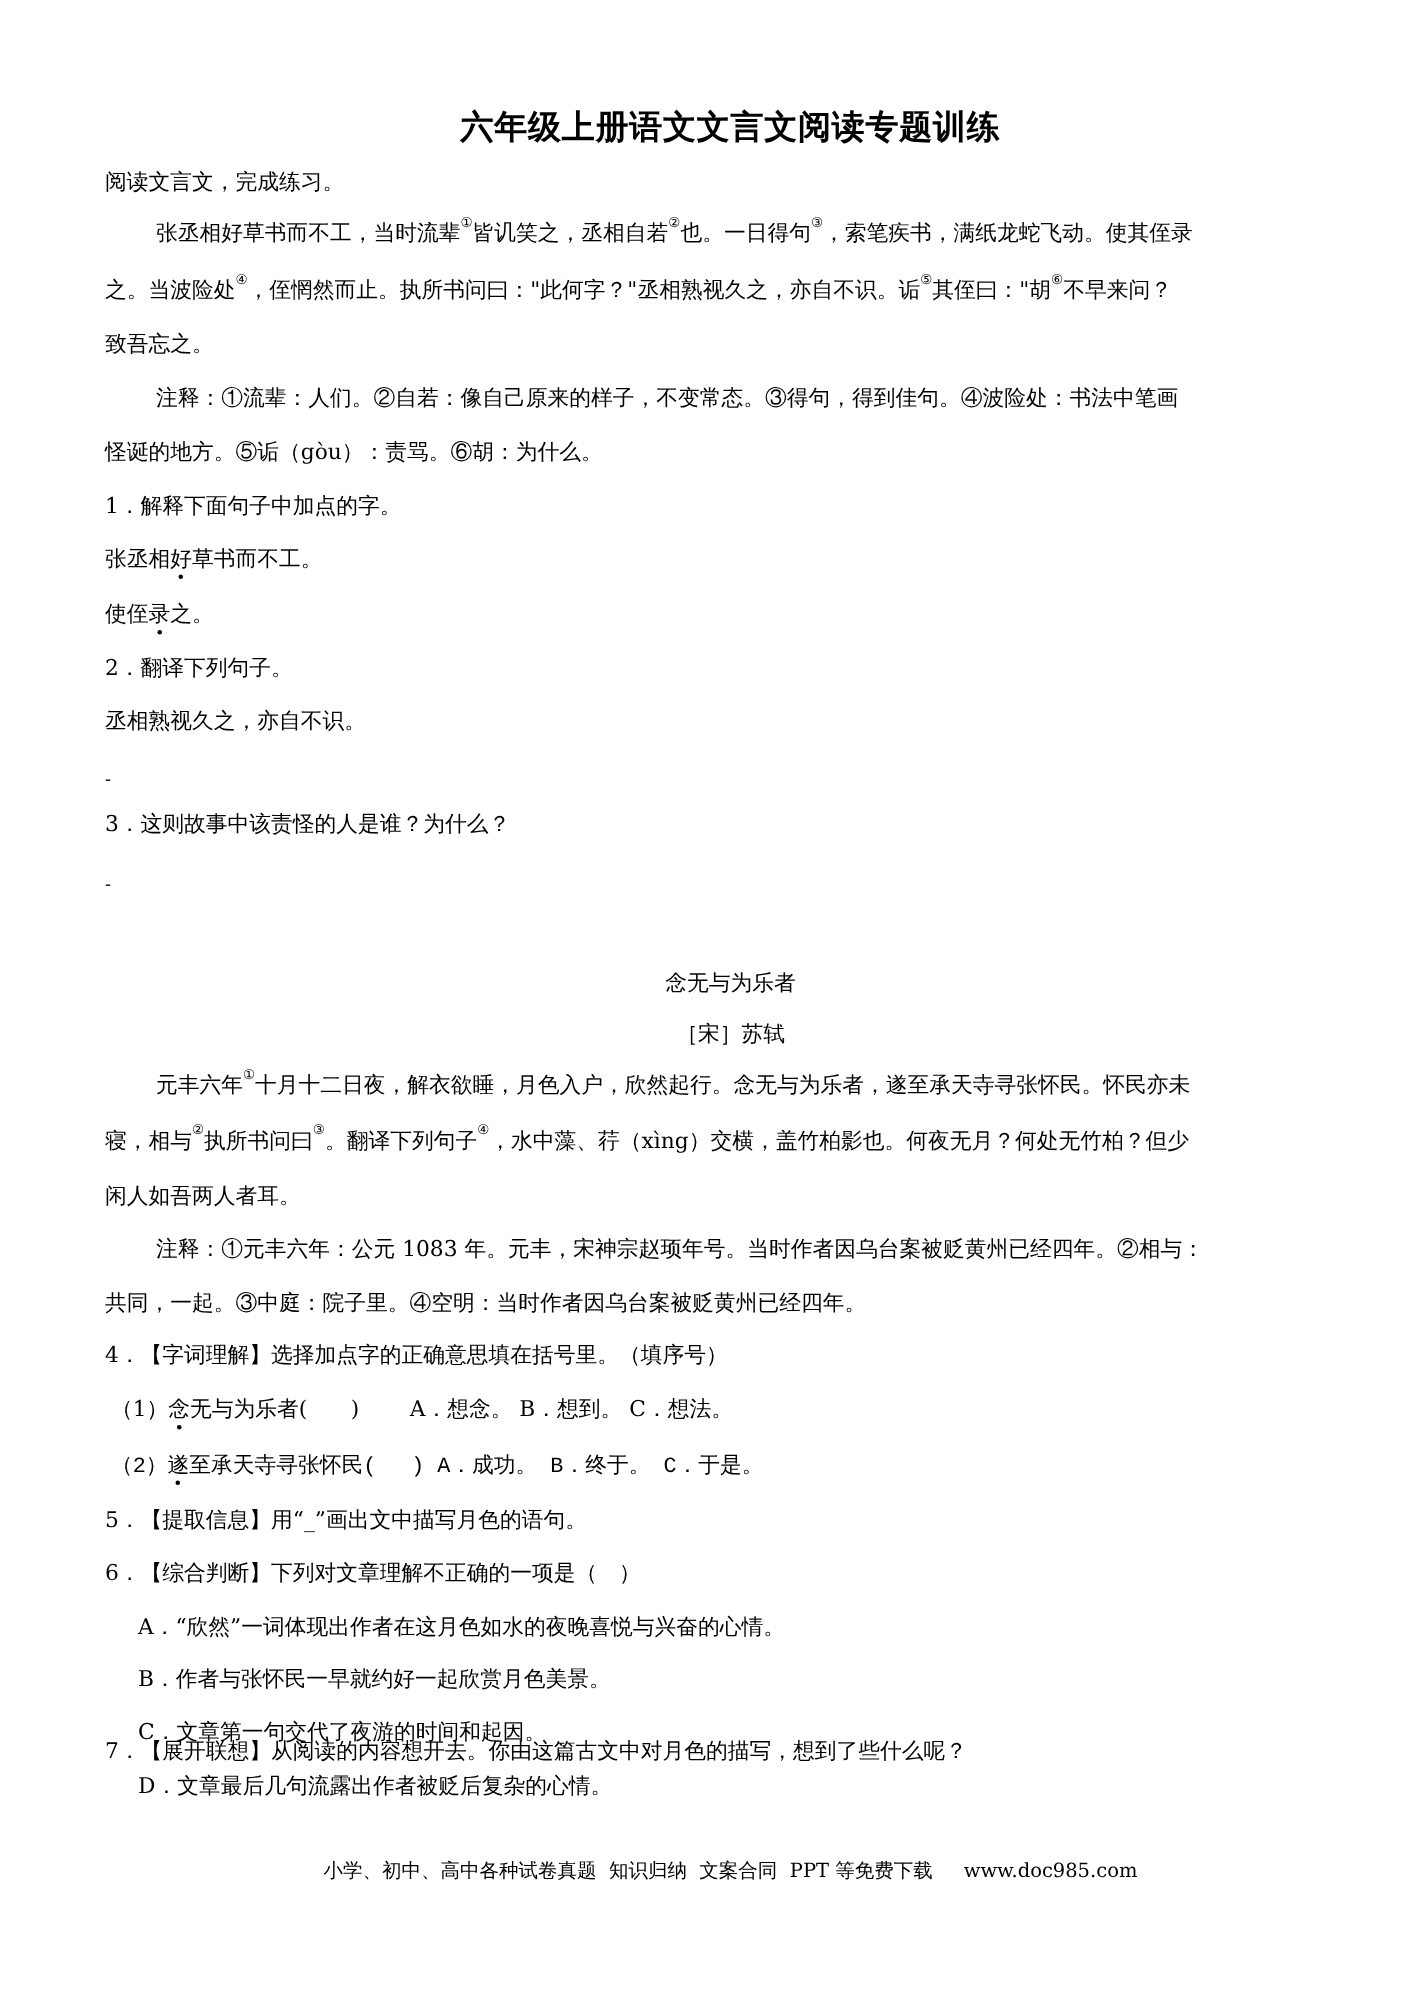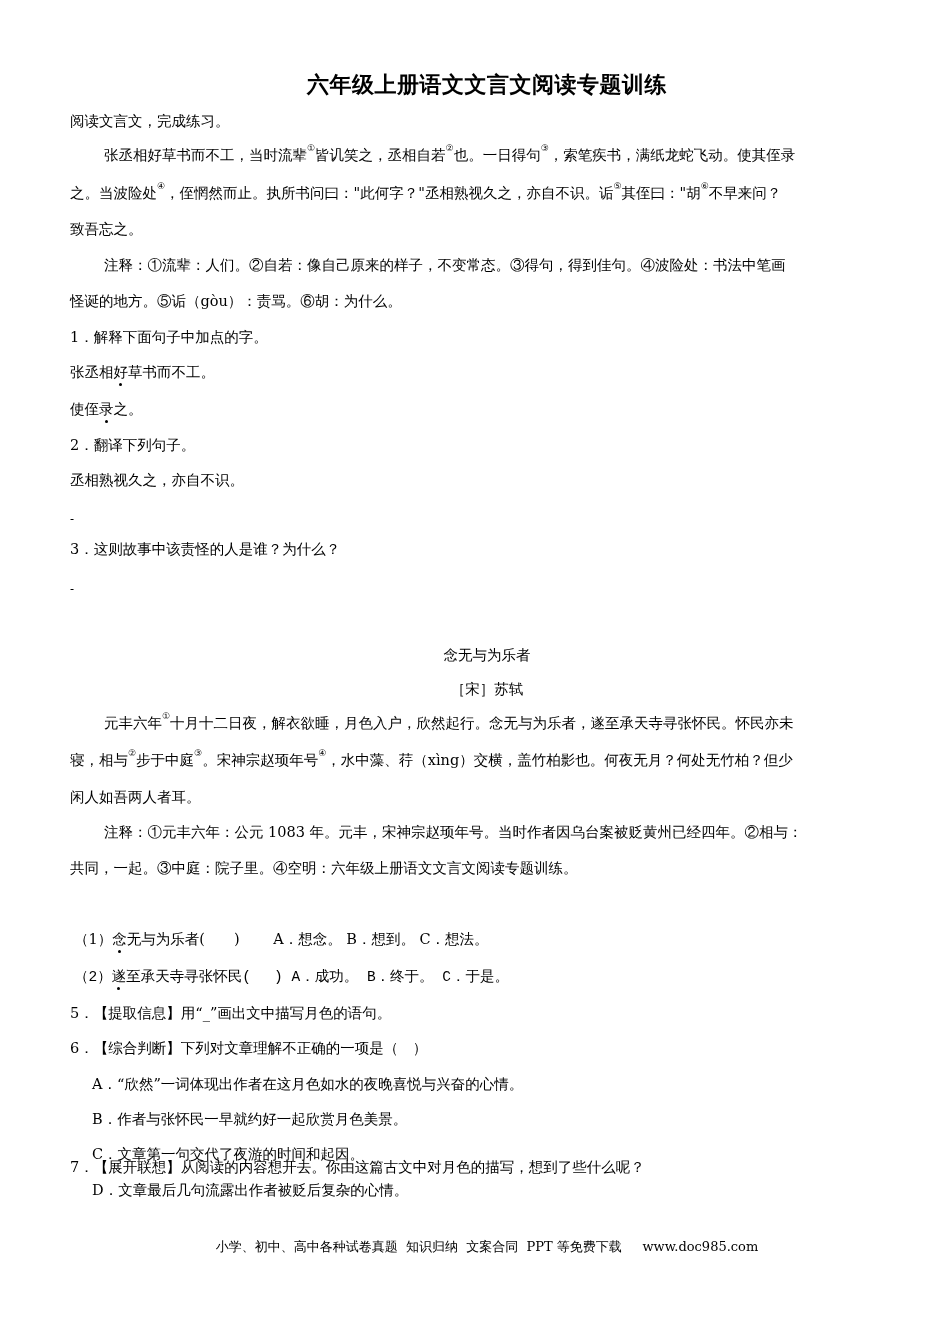--- a/index.html
+++ b/index.html
@@ -65,27 +65,28 @@
   <div class="line" style="top:540px;">3．这则故事中该责怪的人是谁？为什么？</div>
   <div class="dash" style="top:582px;">-</div>
 
   <div class="line center-line" style="top:646px;">念无与为乐者</div>
   <div class="line indent" style="top:714px;">
     <span>元丰六年</span><sup>①</sup><span>十月十二日夜，解衣欲睡，月色入户，欣然起行。念无与为乐者，遂至承天寺寻张怀民。怀民亦未</span>
   </div>
 
   <div class="line center-line" style="top:680px;">［宋］苏轼</div>
   <div class="line" style="top:751px;">
-    <span>寝，相与</span><sup>②</sup><span>步于中庭</span><sup>③</sup><span>。宋神宗赵顼年号</span><sup>④</sup><span>，水中藻、荇（xìng）交横，盖竹柏影也。何夜无月？何处无竹柏？但少</span>
+    <span>寝，相与</span><sup>②</sup><span>执所书问曰</span><sup>③</sup><span>。翻译下列句子</span><sup>④</sup><span>，水中藻、荇（xìng）交横，盖竹柏影也。何夜无月？何处无竹柏？但少</span>
   </div>
   <div class="line" style="top:788px;">闲人如吾两人者耳。</div>
 
   <div class="line indent" style="top:823px;">注释：①元丰六年：公元 1083 年。元丰，宋神宗赵顼年号。当时作者因乌台案被贬黄州已经四年。②相与：</div>
-  <div class="line" style="top:859px;">共同，一起。③中庭：院子里。④空明：六年级上册语文文言文阅读专题训练。</div>
+  <div class="line" style="top:859px;">共同，一起。③中庭：院子里。④空明：当时作者因乌台案被贬黄州已经四年。</div>
 
+  <div class="line" style="top:894px;">4．【字词理解】选择加点字的正确意思填在括号里。（填序号）</div>
   <div class="line" style="top:930px; left:62px;">
     <span>（1）</span><span class="dot">念</span><span>无与为乐者(　　)　　 A．想念。 B．想到。 C．想法。</span>
   </div>
   <div class="line" style="top:967px; left:62px;font-family:Liberation Mono, monospace;">
     <span>（2）</span><span class="dot">遂</span><span>至承天寺寻张怀民(　 ) A．成功。 B．终于。 C．于是。</span>
   </div>
   <div class="line" style="top:1004px;">5．【提取信息】用“_”画出文中描写月色的语句。</div>
   <div class="line" style="top:1039px;">6．【综合判断】下列对文章理解不正确的一项是（　）</div>
   <div class="line sub-indent" style="top:1110px;">B．作者与张怀民一早就约好一起欣赏月色美景。</div>
   <div class="line sub-indent" style="top:1075px;">A．“欣然”一词体现出作者在这月色如水的夜晚喜悦与兴奋的心情。</div>

